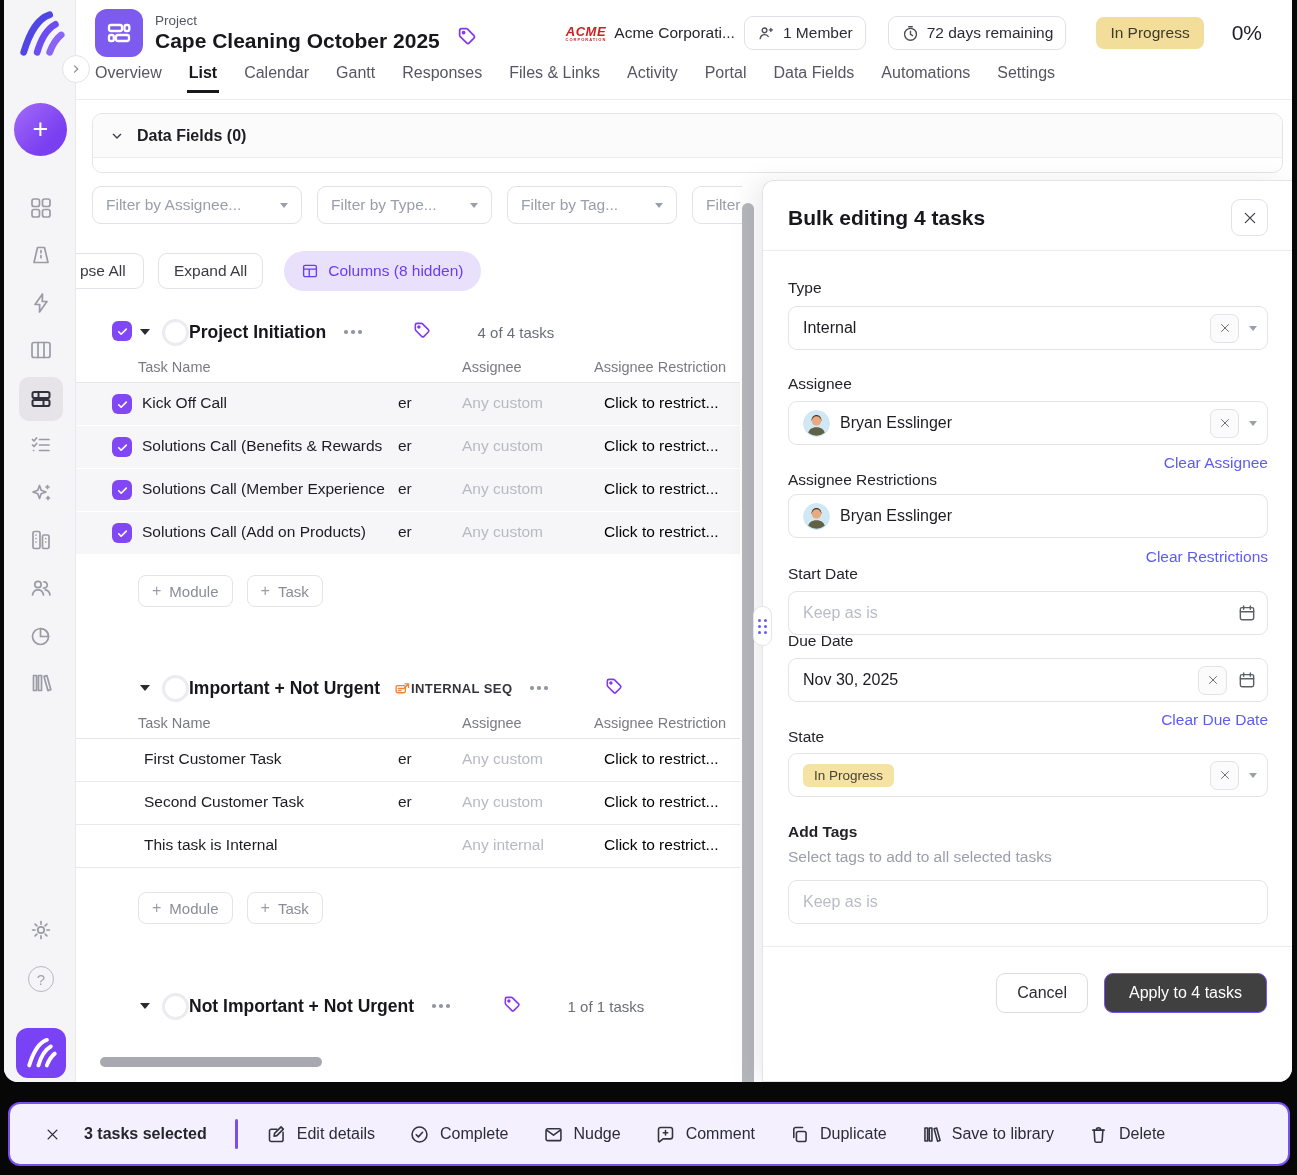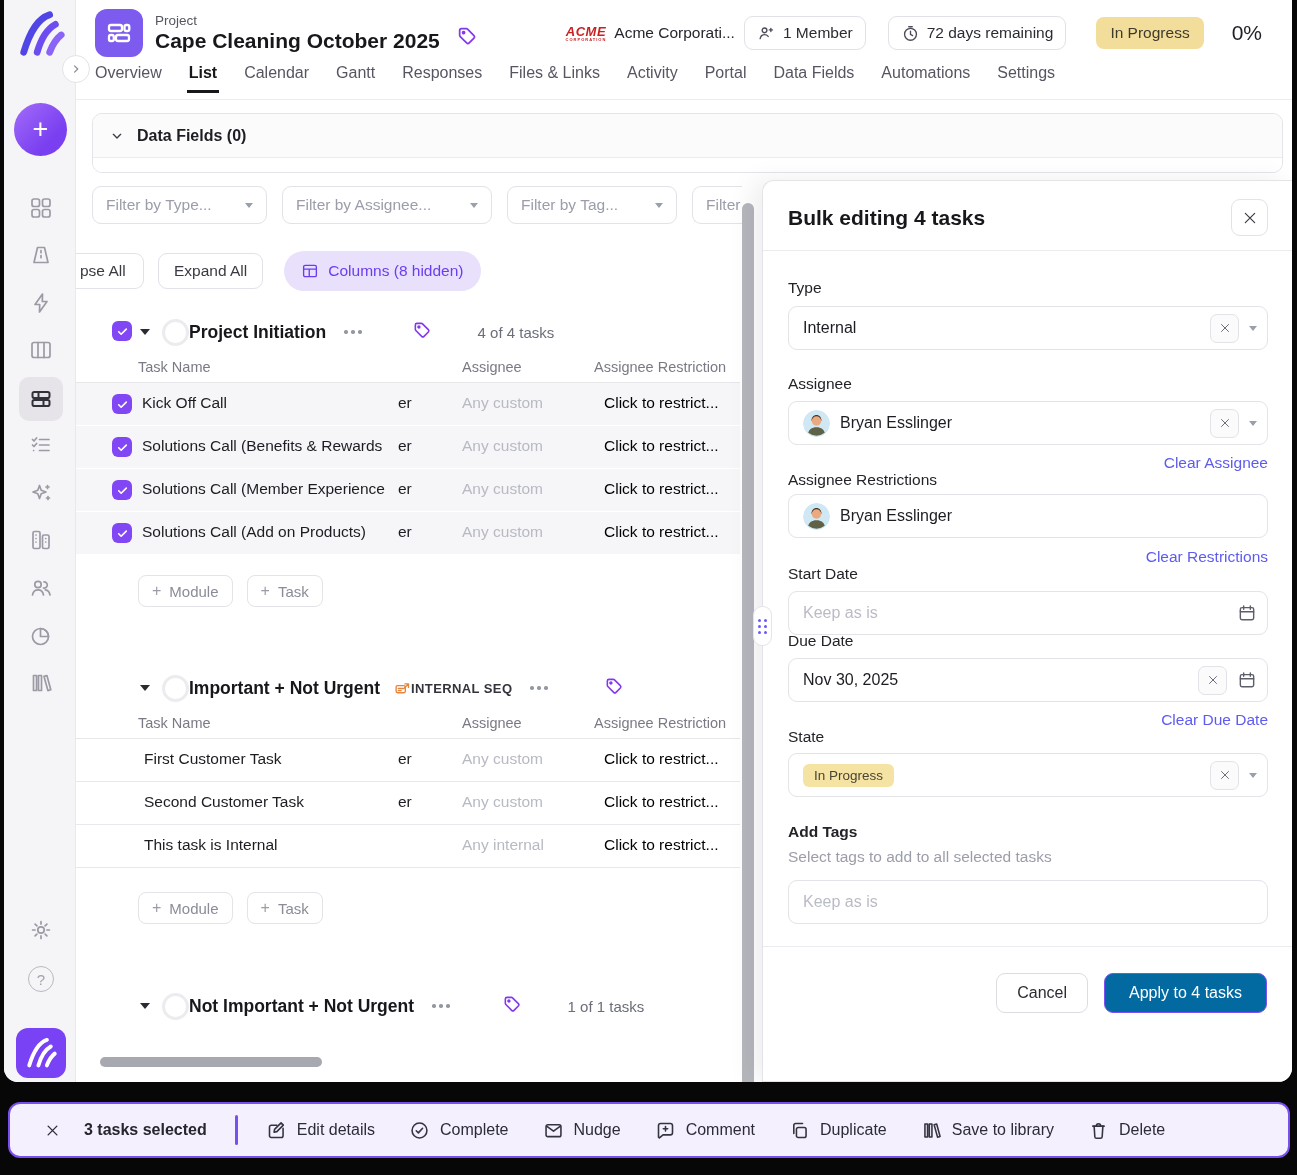--- a/index.html
+++ b/index.html
@@ -125,27 +125,27 @@
   .cal-ic { width:20px; height:20px; flex:none; }
   .cal-ic svg { width:20px; height:20px; stroke:#5c5e6a; fill:none; stroke-width:1.7; stroke-linecap:round; }
   .avatar { width:27px; height:27px; flex:none; border-radius:50%; overflow:hidden; }
   .clear-row { display:flex; justify-content:flex-end; margin-top:9px; height:20px; }
   .clear-link { color:#5d5bf0; font-size:15.5px; cursor:pointer; white-space:nowrap; }
   .chip { background:#f5e3a3; color:#4a4433; border-radius:6px; font-size:13.5px; padding:4px 11px; }
   .helper { font-size:15.5px; color:#9b9eaa; margin-top:5px; height:20px; }
   .panel-foot { display:flex; justify-content:flex-end; gap:16px; margin-top:26px; padding-right:1px; }
   .btn { height:40px; border-radius:9px; font-size:16px; display:flex; align-items:center; justify-content:center; padding:0 20px; cursor:pointer; font-family:inherit; }
   .btn.ghost { background:#fff; border:1px solid #dcdce2; color:#2b2b33; }
-  .btn.primary { background:#0369a1; border:1px solid #7b51f5; color:#fff; padding:0 24px; }
+  .btn.primary { background:#404040; border:1px solid #7b51f5; color:#fff; padding:0 24px; }
   .drag-handle { position:absolute; left:-10px; top:425px; width:19px; height:40px; background:#fff; border:1px solid #e4e4e9; border-radius:9px; display:flex; align-items:center; justify-content:center; cursor:grab; }
   .dh-dots { display:grid; grid-template-columns:repeat(2,3px); grid-gap:3px; }
   .dh-dots i { width:3px; height:3px; border-radius:50%; background:#6a5af5; }
 
   
-  .bottom-bar { position:absolute; left:8px; right:7px; top:1102px; height:56px; background:#f4f0fd; border:2px solid #7a4ff0; border-radius:12px; display:flex; align-items:center; padding:0 35px; gap:34px; }
+  .bottom-bar { position:absolute; left:8px; right:7px; top:1102px; height:64px; background:#f4f0fd; border:2px solid #7a4ff0; border-radius:12px; display:flex; align-items:center; padding:0 35px; gap:34px; }
   .bb-x { cursor:pointer; display:flex; }
   .bb-x svg { width:15px; height:15px; stroke:#2e2e38; stroke-width:2.2; stroke-linecap:round; fill:none; }
   .bb-sel { font-size:16px; font-weight:600; color:#26262e; margin-left:-10px; white-space:nowrap; }
   .bb-div { width:3px; height:30px; background:#7a4ff0; border-radius:2px; margin:0 -6px; }
   .bb-act { display:flex; align-items:center; gap:10px; font-size:16px; font-weight:500; color:#2c2c37; cursor:pointer; white-space:nowrap; }
   .bb-act svg { width:21px; height:21px; stroke:#34343f; fill:none; stroke-width:1.8; stroke-linecap:round; stroke-linejoin:round; }
 </style>
 </head>
 <body>
 
@@ -305,26 +305,26 @@
         <div class="df-head">
           <svg viewBox="0 0 24 24">
               <path d="M6.5 9.5 12 15l5.5-5.5"></path>
             </svg>
           <span class="df-title">Data Fields (0)</span>
         </div>
         <div class="df-body"></div>
       </div>
 
       <div class="filters">
+        <div class="filter" style="width:210px">
+            <span style="flex:1">Filter by Assignee...</span>
+            <span class="caret"></span>
+          </div>
         <div class="filter" style="width:175px">
             <span style="flex:1">Filter by Type...</span>
-            <span class="caret"></span>
-          </div>
-        <div class="filter" style="width:210px">
-            <span style="flex:1">Filter by Assignee...</span>
             <span class="caret"></span>
           </div>
         <div class="filter" style="width:170px">
             <span style="flex:1">Filter by Tag...</span>
             <span class="caret"></span>
           </div>
         <div class="filter cut">
             <span>Filter</span>
           </div>
       </div>

